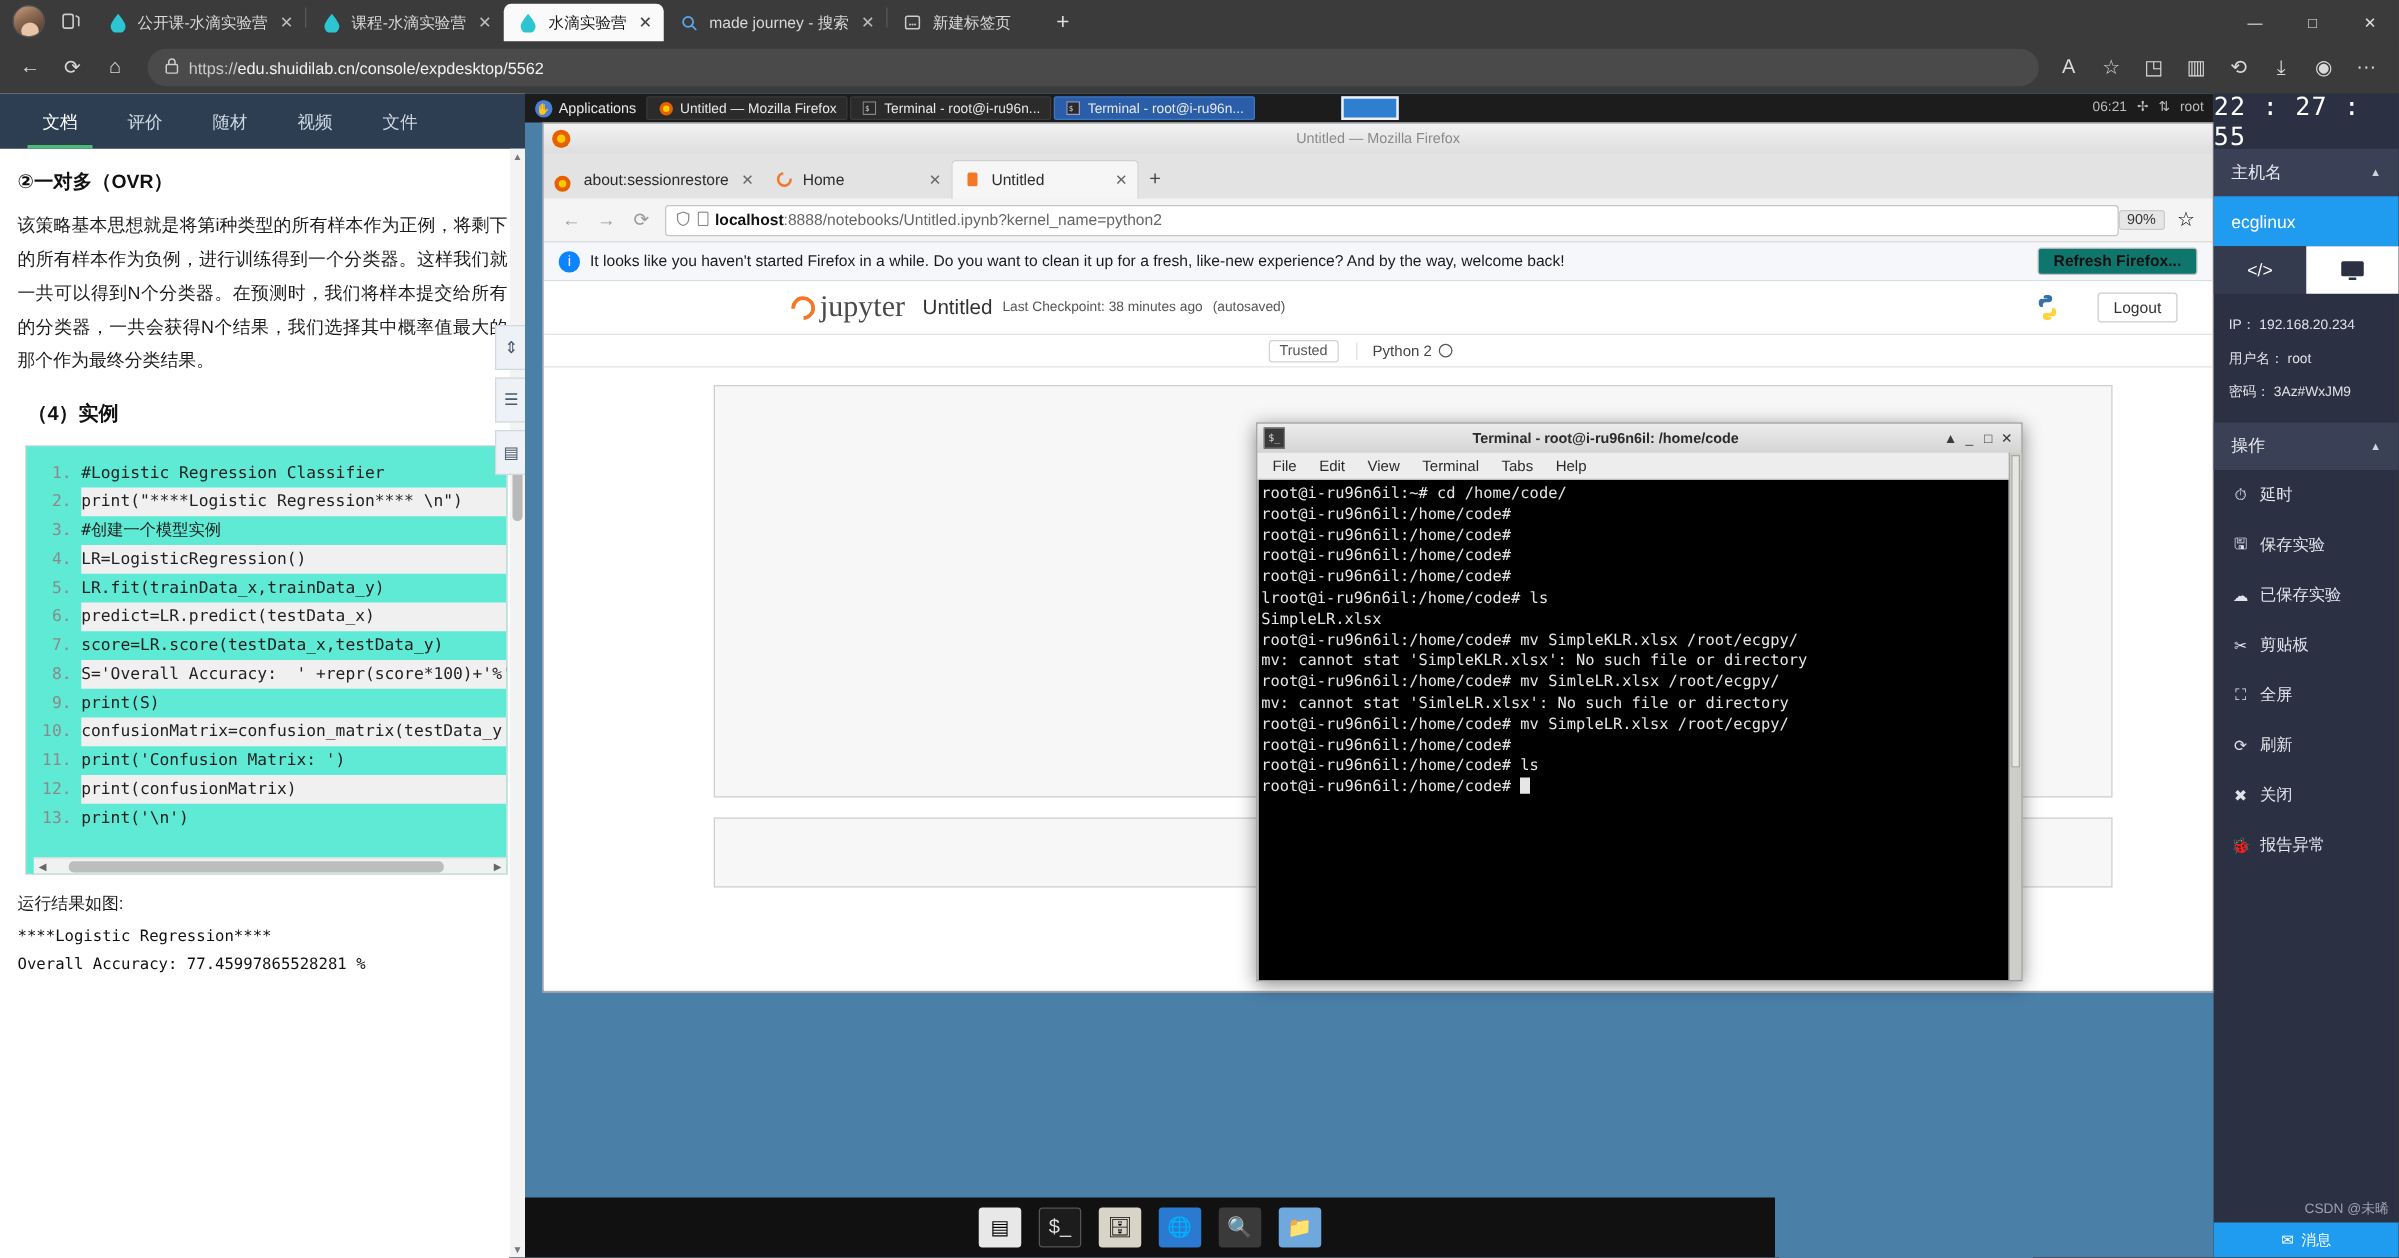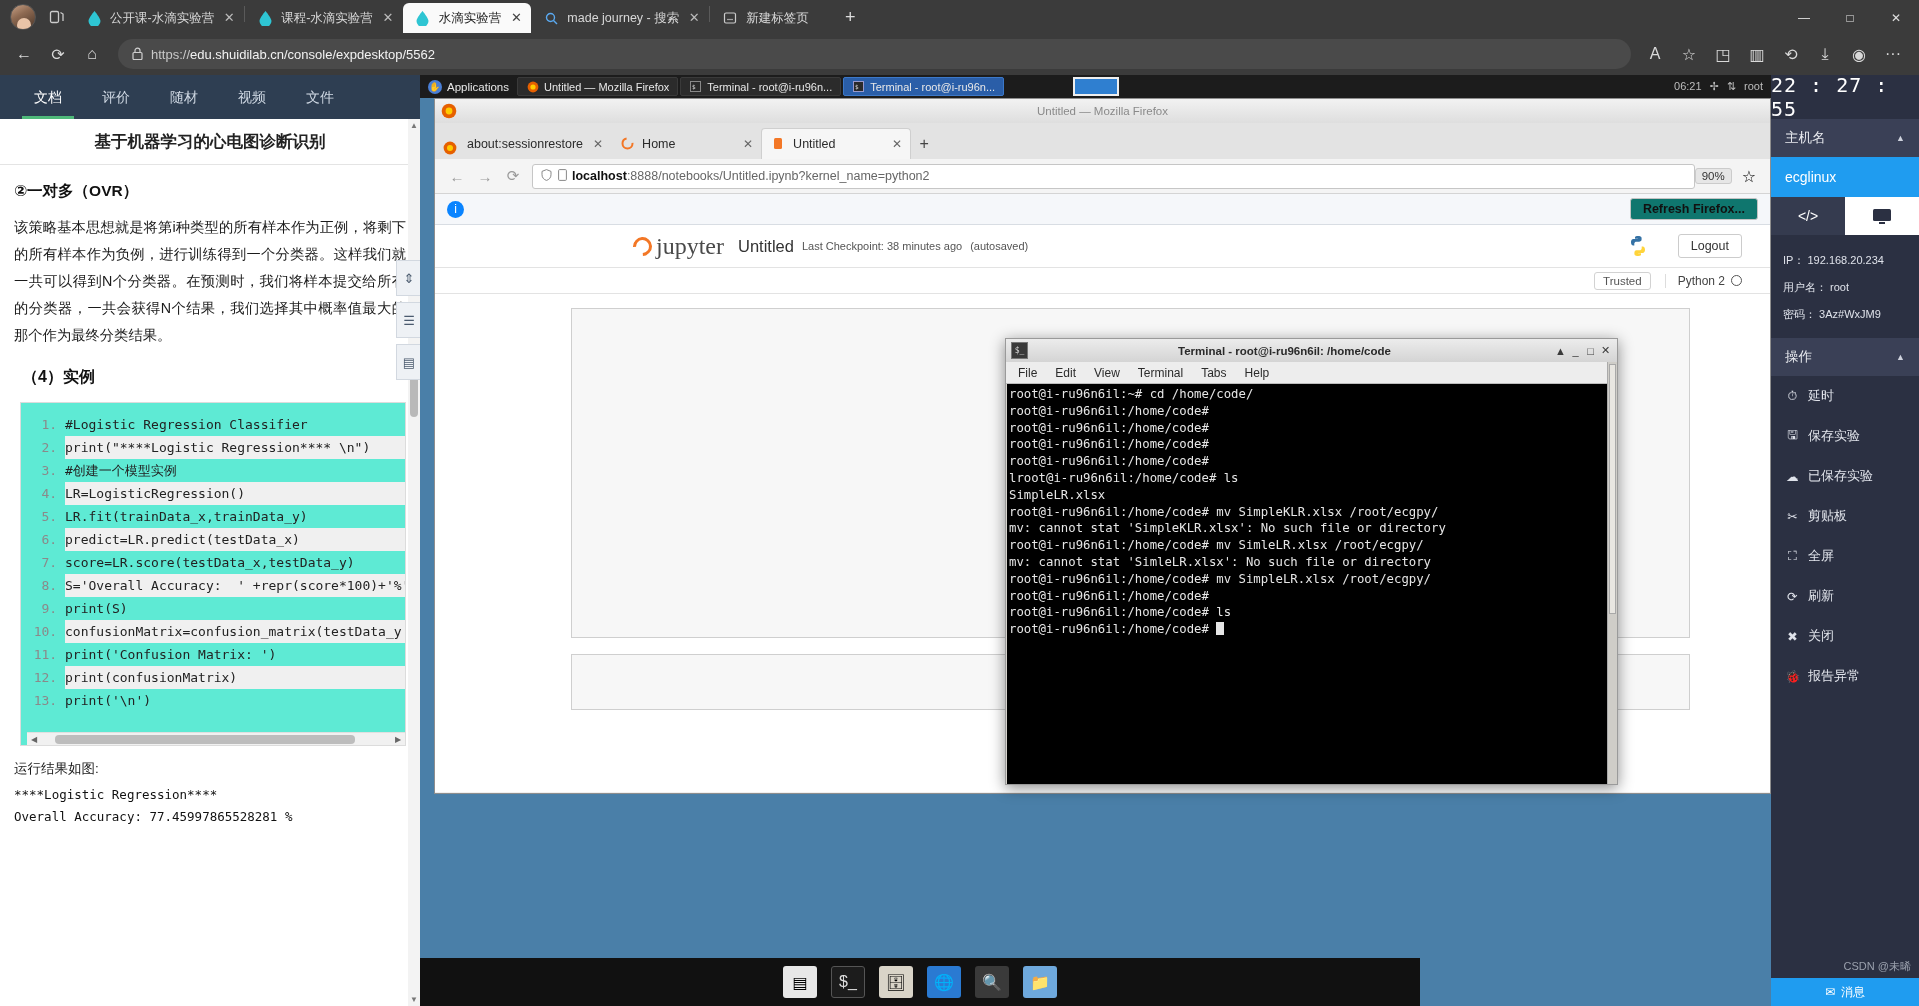--- a/index.html
+++ b/index.html
@@ -142,21 +142,21 @@
   .jlogo { font-family:"Liberation Serif","DejaVu Serif",serif; font-size:24px; color:#4a4a4a;
     display:flex; align-items:center; margin-left:180px; }
   .jlogo .ring { width:19px; height:19px; border:3.5px solid #f37726; border-radius:50%;
     border-bottom-color:transparent; margin-right:4px; transform:rotate(42deg); }
   .jname { font-size:16.5px; color:#333; margin-left:14px; }
   .jchk { font-size:11px; color:#555; margin-left:8px; }
   .jpy { position:absolute; right:120px; width:24px; height:24px; }
   .jlogout { position:absolute; right:28px; border:1px solid #ccc; border-radius:3px;
     padding:4px 12px; font-size:12.5px; color:#333; background:#fff; }
   .jbar2 { height:27px; border-top:1px solid #e3e3e3; border-bottom:1px solid #e3e3e3;
-    display:flex; align-items:center; justify-content:flex-end; padding-right:28px; gap:14px; }
+    display:flex; align-items:center; justify-content:center; padding-right:28px; gap:14px; }
   .jtrusted { border:1px solid #d2d2d2; border-radius:3px; padding:2px 8px; font-size:11.5px;
     color:#555; }
   .jkernel { font-size:12px; color:#444; display:flex; align-items:center; gap:6px;
     border-left:1px solid #ddd; padding-left:12px; }
   .jkernel .circ { width:11px; height:11px; border:1.5px solid #555; border-radius:50%; }
   .jcellwrap { padding:14px 80px 0 136px; }
   .jcell { border:1px solid #cfcfcf; background:#f7f7f7; height:330px; margin-bottom:16px; }
   .jcell2 { border:1px solid #cfcfcf; background:#f7f7f7; height:56px; }
 
   
@@ -309,21 +309,20 @@
 <div class="page">
 
   <div class="docpanel">
     <div class="doctabs">
       <div class="doctab active">文档</div>
       <div class="doctab">评价</div>
       <div class="doctab">随材</div>
       <div class="doctab">视频</div>
       <div class="doctab">文件</div>
     </div>
-    <div class="doctitle">基于机器学习的心电图诊断识别</div>
 
     <div class="docbody">
       <div class="h-sec">②一对多（OVR）</div>
       <div class="p-body">该策略基本思想就是将第i种类型的所有样本作为正例，将剩下的所有样本作为负例，进行训练得到一个分类器。这样我们就一共可以得到N个分类器。在预测时，我们将样本提交给所有的分类器，一共会获得N个结果，我们选择其中概率值最大的那个作为最终分类结果。</div>
       <div class="h-sub">（4）实例</div>
 
       <div class="codebox">
         <ol class="code">
           <li><span class="c tok-com">#Logistic Regression Classifier</span></li>
           <li><span class="c">print("****Logistic Regression**** \n")</span></li>
@@ -468,20 +467,21 @@
           <span><b>localhost</b><span>:8888/notebooks/Untitled.ipynb?kernel_name=python2</span></span>
         </div>
         <div class="ffzoom">
           <span class="zm">90%</span>
           <span>☆</span>
         </div>
       </div>
 
       <div class="ffnotice">
         <span class="inf">i</span>
+        <span>It looks like you haven't started Firefox in a while. Do you want to clean it up for a fresh, like-new experience? And by the way, welcome back!</span>
         <span class="rfx">Refresh Firefox...</span>
       </div>
 
       <div class="ffcontent">
         <div class="jhead">
           <div class="jlogo">
             <span class="ring"></span>
             <span>jupyter</span>
           </div>
           <div class="jname">Untitled</div>

